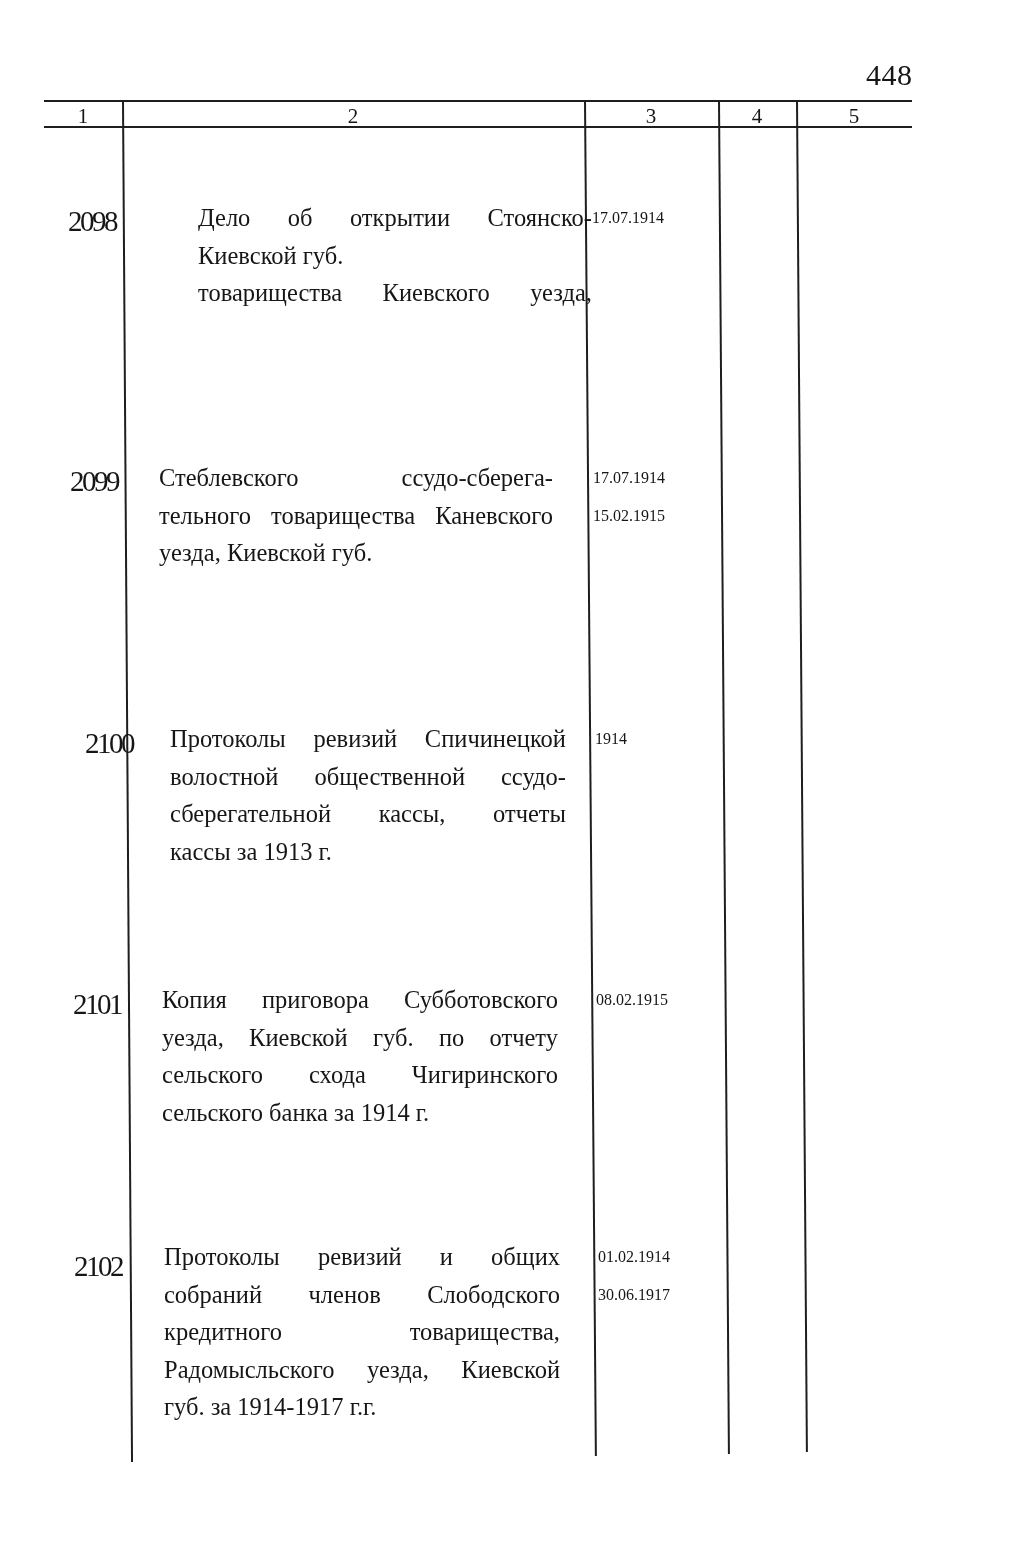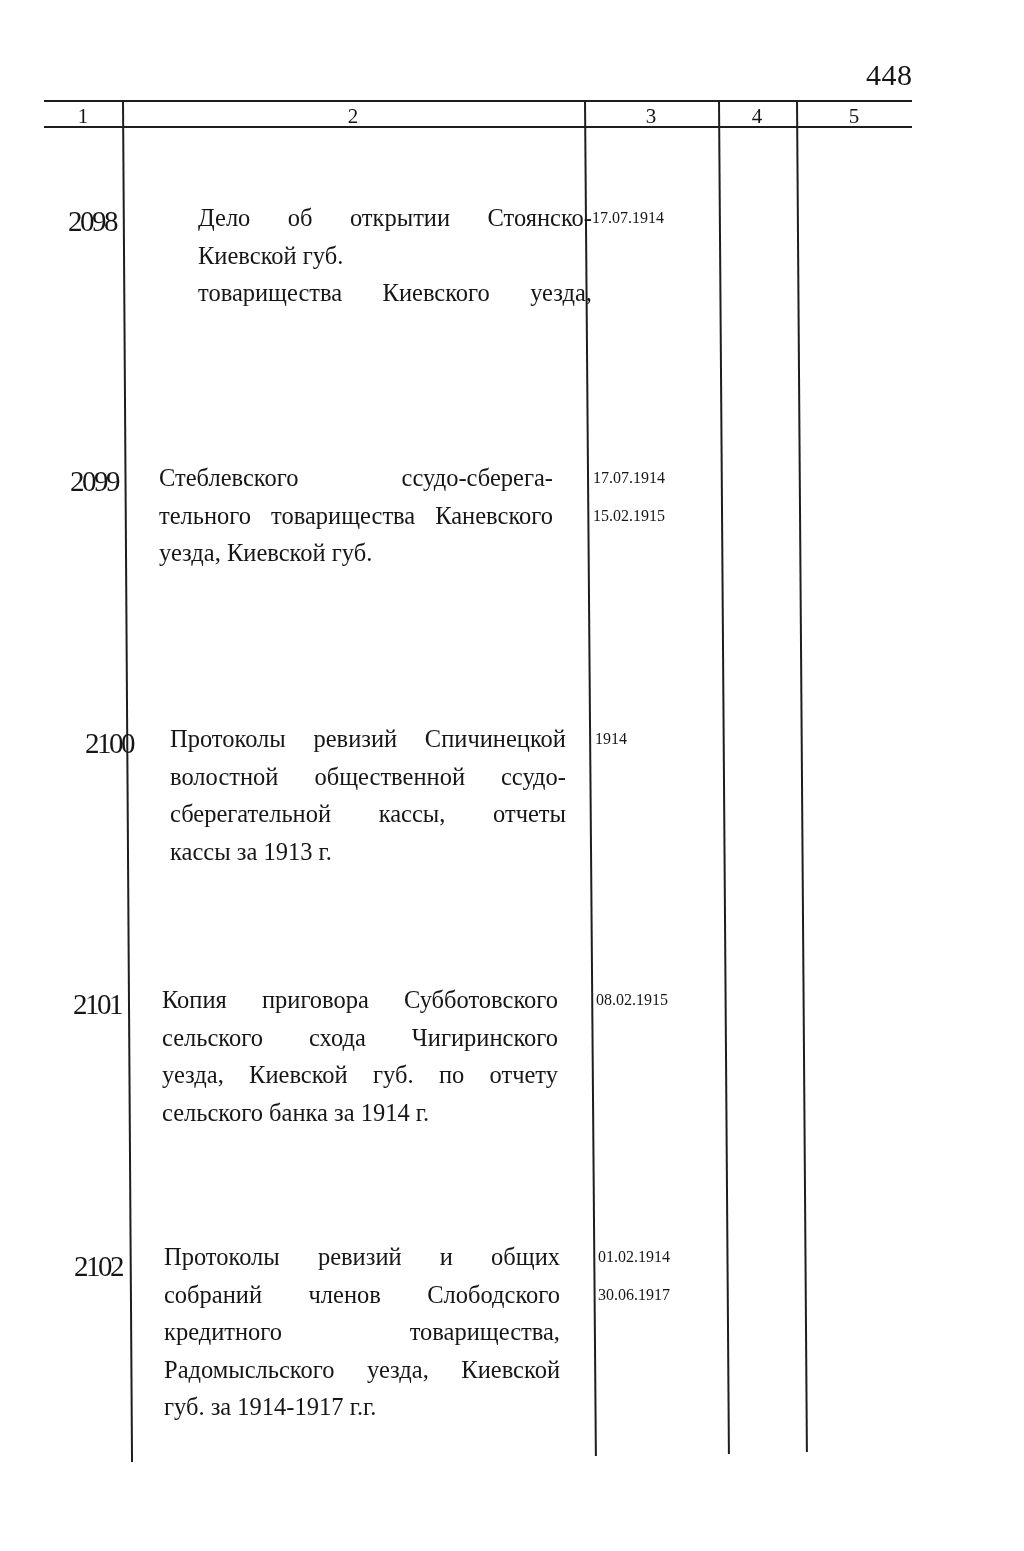--- a/index.html
+++ b/index.html
@@ -70,22 +70,22 @@
   </div>
   <div class="dates" style="left:595px; top:720px;">
     <div>1914</div>
   </div>
 </div>
 
 <div>
   <div class="rownum" style="left:65px; top:988px;">2101</div>
   <div class="desc" style="left:162px; top:981px; width:396px;">
     <span class="line">Копия приговора Субботовского</span>
+    <span class="line">уезда, Киевской губ. по отчету</span>
     <span class="line">сельского схода Чигиринского</span>
-    <span class="line">уезда, Киевской губ. по отчету</span>
     <span class="line last">сельского банка за 1914 г.</span>
   </div>
   <div class="dates" style="left:596px; top:981px;">
     <div>08.02.1915</div>
   </div>
 </div>
 
 <div>
   <div class="rownum" style="left:66px; top:1250px;">2102</div>
   <div class="desc" style="left:164px; top:1238px; width:396px;">

